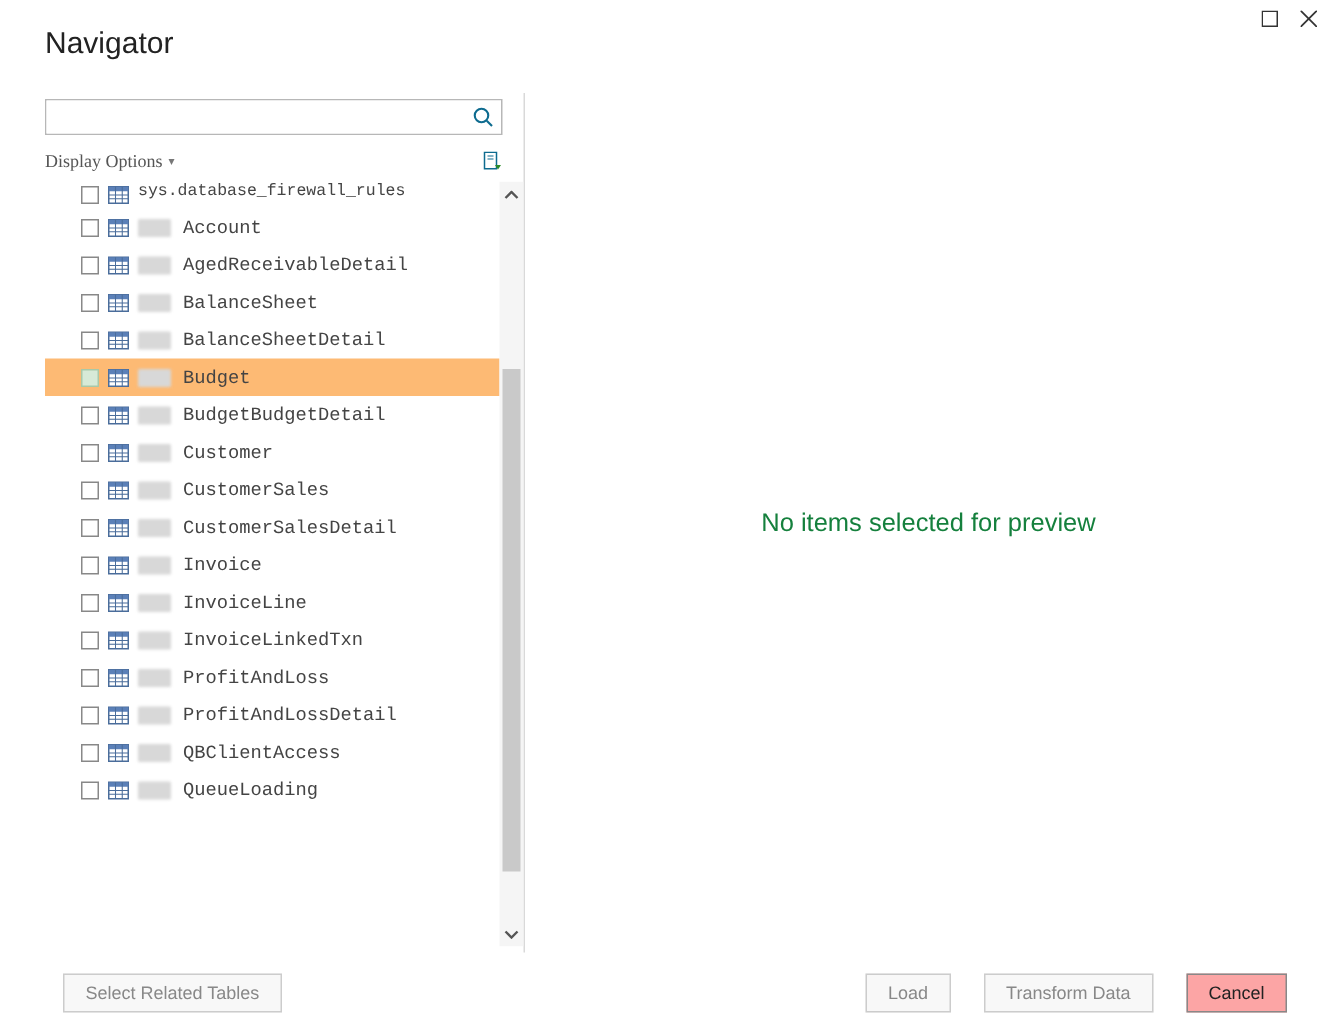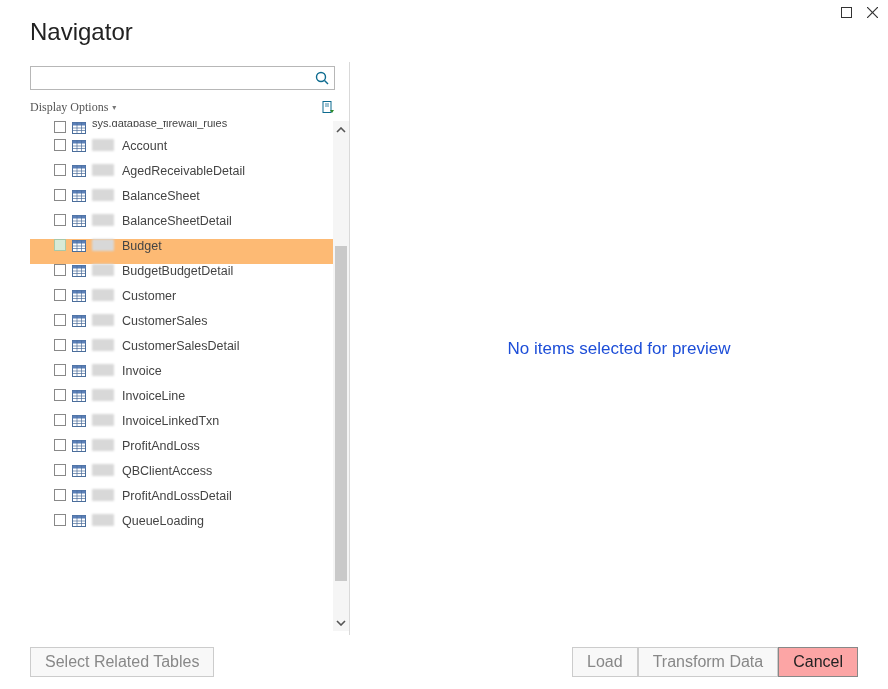--- a/index.html
+++ b/index.html
@@ -1,50 +1,50 @@
 <!DOCTYPE html>
 <html><head>
 <meta charset="utf-8">
 <style>
   * { box-sizing: border-box; }
   html, body { margin: 0; padding: 0; font-family: "Segoe UI", Tahoma, sans-serif; background: #fff; color: #333; }
   .window { width: 888px; height: 689px; position: relative; background: #fff; }
   .title-bar { position: absolute; top: 0; right: 0; height: 24px; display: flex; gap: 10px; padding: 4px 8px; }
   .title-btn { width: 16px; height: 16px; display: flex; align-items: center; justify-content: center; cursor: pointer; }
-  .heading { position: absolute; top: 18px; left: 30px; font-size: 24px; color: #222; }
+  .heading { position: absolute; top: 18px; left: 30px; font-size: 20px; color: #222; }
   .content { position: absolute; top: 62px; left: 0; right: 0; bottom: 54px; display: flex; }
   .left-pane { width: 350px; padding: 4px 0 4px 30px; display: flex; flex-direction: column; border-right: 1px solid #d9d9d9; }
   .search-box { position: relative; display: flex; align-items: center; border: 1px solid #b7b7b7; height: 24px; margin-bottom: 10px; margin-right: 14px; }
   .search-box input { flex: 1; border: none; outline: none; font-size: 12px; padding: 3px 6px; height: 100%; }
   .search-icon { width: 16px; height: 16px; position: absolute; right: 4px; top: 3px; }
   .options-row { display: flex; align-items: center; justify-content: space-between; margin-right: 14px; margin-bottom: 6px; }
   .display-options { font-size: 12px; color: #555; display: flex; align-items: center; gap: 4px; cursor: pointer; font-family: Liberation Serif, serif; }
   .caret-down { font-size: 8px; color: #777; }
   .refresh-icon { width: 14px; height: 14px; cursor: pointer; }
   .tree-container { flex: 1; position: relative; overflow: hidden; }
   .tree { height: 100%; overflow: hidden; padding-right: 16px; }
-  .tree-item { display: flex; height: 25px; padding-left: 24px; font-size: 12.5px; color: #444; gap: 6px; cursor: pointer; }
+  .tree-item { display: flex; align-items: center; height: 25px; padding-left: 24px; font-size: 12.5px; color: #444; gap: 6px; cursor: pointer; font-family: Liberation Mono, monospace; }
   .tree-item.first { height: 18px; font-size: 11px; }
   .tree-item.first .item-label { margin-top: -4px; }
   .tree-item.highlight { background: #fdba74; }
   .tree-item.highlight .chk { background: #d7ead7; border-color: #a8c8a8; }
   .chk { width: 12px; height: 12px; border: 1px solid #888; background: #fff; flex-shrink: 0; }
   .table-icon { width: 14px; height: 14px; flex-shrink: 0; }
   .blur-seg { display: inline-block; width: 22px; height: 12px; background: #d8d8d8; filter: blur(1px); border-radius: 1px; margin-right: 2px; flex-shrink: 0; }
   .item-label { white-space: nowrap; }
   .scrollbar { position: absolute; right: 0; top: 0; bottom: 0; width: 16px; background: #f5f5f5; }
   .scroll-btn { position: absolute; left: 0; width: 16px; height: 18px; display: flex; align-items: center; justify-content: center; cursor: pointer; color: #555; font-size: 10px; }
   .scroll-up { top: 0; }
   .scroll-down { bottom: 0; }
   .thumb { position: absolute; left: 2px; width: 12px; background: #c9c9c9; top: 125px; height: 335px; cursor: pointer; }
-  .right-pane { flex: 1; display: flex; align-items: center; justify-content: center; font-size: 17px; color: #1d4ed8; }
+  .right-pane { flex: 1; display: flex; align-items: center; justify-content: center; font-size: 17px; color: #15803d; }
   .footer { position: absolute; left: 0; right: 0; bottom: 0; height: 54px; display: flex; align-items: center; justify-content: space-between; padding: 0 30px; }
-  .btn { border: 1px solid #ccc; background: #f8f8f8; padding: 5px 14px; font-size: 16px; color: #888; cursor: pointer; }
+  .btn { border: 1px solid #ccc; background: #f8f8f8; padding: 5px 14px; font-size: 12px; color: #888; cursor: pointer; margin-left: 12px; }
   .btn.enabled { color: #222; border-color: #888; background: #fca5a5; }
-  .footer-right { display: flex; }
+  .footer-right { display: flex; gap: 10px; }
 </style>
 </head>
 <body>
 
 <div class="window">
 
   <div class="title-bar">
     <div class="title-btn">
       <svg width="11" height="11" viewBox="0 0 11 11">
           <rect x="0.5" y="0.5" width="10" height="10" fill="none" stroke="#333" stroke-width="1"></rect>
@@ -272,34 +272,34 @@
               <span class="chk"></span>
               <svg class="table-icon" viewBox="0 0 14 14">
   <rect x="0.5" y="1.5" width="13" height="11" fill="#fff" stroke="#4a6d9b" stroke-width="1"></rect>
   <rect x="0.5" y="1.5" width="13" height="3" fill="#5b80b8"></rect>
   <line x1="0.5" y1="7" x2="13.5" y2="7" stroke="#4a6d9b" stroke-width="0.7"></line>
   <line x1="0.5" y1="9.5" x2="13.5" y2="9.5" stroke="#4a6d9b" stroke-width="0.7"></line>
   <line x1="5" y1="1.5" x2="5" y2="12.5" stroke="#4a6d9b" stroke-width="0.7"></line>
   <line x1="9.5" y1="1.5" x2="9.5" y2="12.5" stroke="#4a6d9b" stroke-width="0.7"></line>
 </svg>
               <span class="blur-seg"></span>
+              <span class="item-label">ProfitAndLossDetail</span>
+            </div>
+            <div class="tree-item">
+              <span class="chk"></span>
+              <svg class="table-icon" viewBox="0 0 14 14">
+  <rect x="0.5" y="1.5" width="13" height="11" fill="#fff" stroke="#4a6d9b" stroke-width="1"></rect>
+  <rect x="0.5" y="1.5" width="13" height="3" fill="#5b80b8"></rect>
+  <line x1="0.5" y1="7" x2="13.5" y2="7" stroke="#4a6d9b" stroke-width="0.7"></line>
+  <line x1="0.5" y1="9.5" x2="13.5" y2="9.5" stroke="#4a6d9b" stroke-width="0.7"></line>
+  <line x1="5" y1="1.5" x2="5" y2="12.5" stroke="#4a6d9b" stroke-width="0.7"></line>
+  <line x1="9.5" y1="1.5" x2="9.5" y2="12.5" stroke="#4a6d9b" stroke-width="0.7"></line>
+</svg>
+              <span class="blur-seg"></span>
               <span class="item-label">QBClientAccess</span>
-            </div>
-            <div class="tree-item">
-              <span class="chk"></span>
-              <svg class="table-icon" viewBox="0 0 14 14">
-  <rect x="0.5" y="1.5" width="13" height="11" fill="#fff" stroke="#4a6d9b" stroke-width="1"></rect>
-  <rect x="0.5" y="1.5" width="13" height="3" fill="#5b80b8"></rect>
-  <line x1="0.5" y1="7" x2="13.5" y2="7" stroke="#4a6d9b" stroke-width="0.7"></line>
-  <line x1="0.5" y1="9.5" x2="13.5" y2="9.5" stroke="#4a6d9b" stroke-width="0.7"></line>
-  <line x1="5" y1="1.5" x2="5" y2="12.5" stroke="#4a6d9b" stroke-width="0.7"></line>
-  <line x1="9.5" y1="1.5" x2="9.5" y2="12.5" stroke="#4a6d9b" stroke-width="0.7"></line>
-</svg>
-              <span class="blur-seg"></span>
-              <span class="item-label">ProfitAndLossDetail</span>
             </div>
             <div class="tree-item">
               <span class="chk"></span>
               <svg class="table-icon" viewBox="0 0 14 14">
   <rect x="0.5" y="1.5" width="13" height="11" fill="#fff" stroke="#4a6d9b" stroke-width="1"></rect>
   <rect x="0.5" y="1.5" width="13" height="3" fill="#5b80b8"></rect>
   <line x1="0.5" y1="7" x2="13.5" y2="7" stroke="#4a6d9b" stroke-width="0.7"></line>
   <line x1="0.5" y1="9.5" x2="13.5" y2="9.5" stroke="#4a6d9b" stroke-width="0.7"></line>
   <line x1="5" y1="1.5" x2="5" y2="12.5" stroke="#4a6d9b" stroke-width="0.7"></line>
   <line x1="9.5" y1="1.5" x2="9.5" y2="12.5" stroke="#4a6d9b" stroke-width="0.7"></line>

